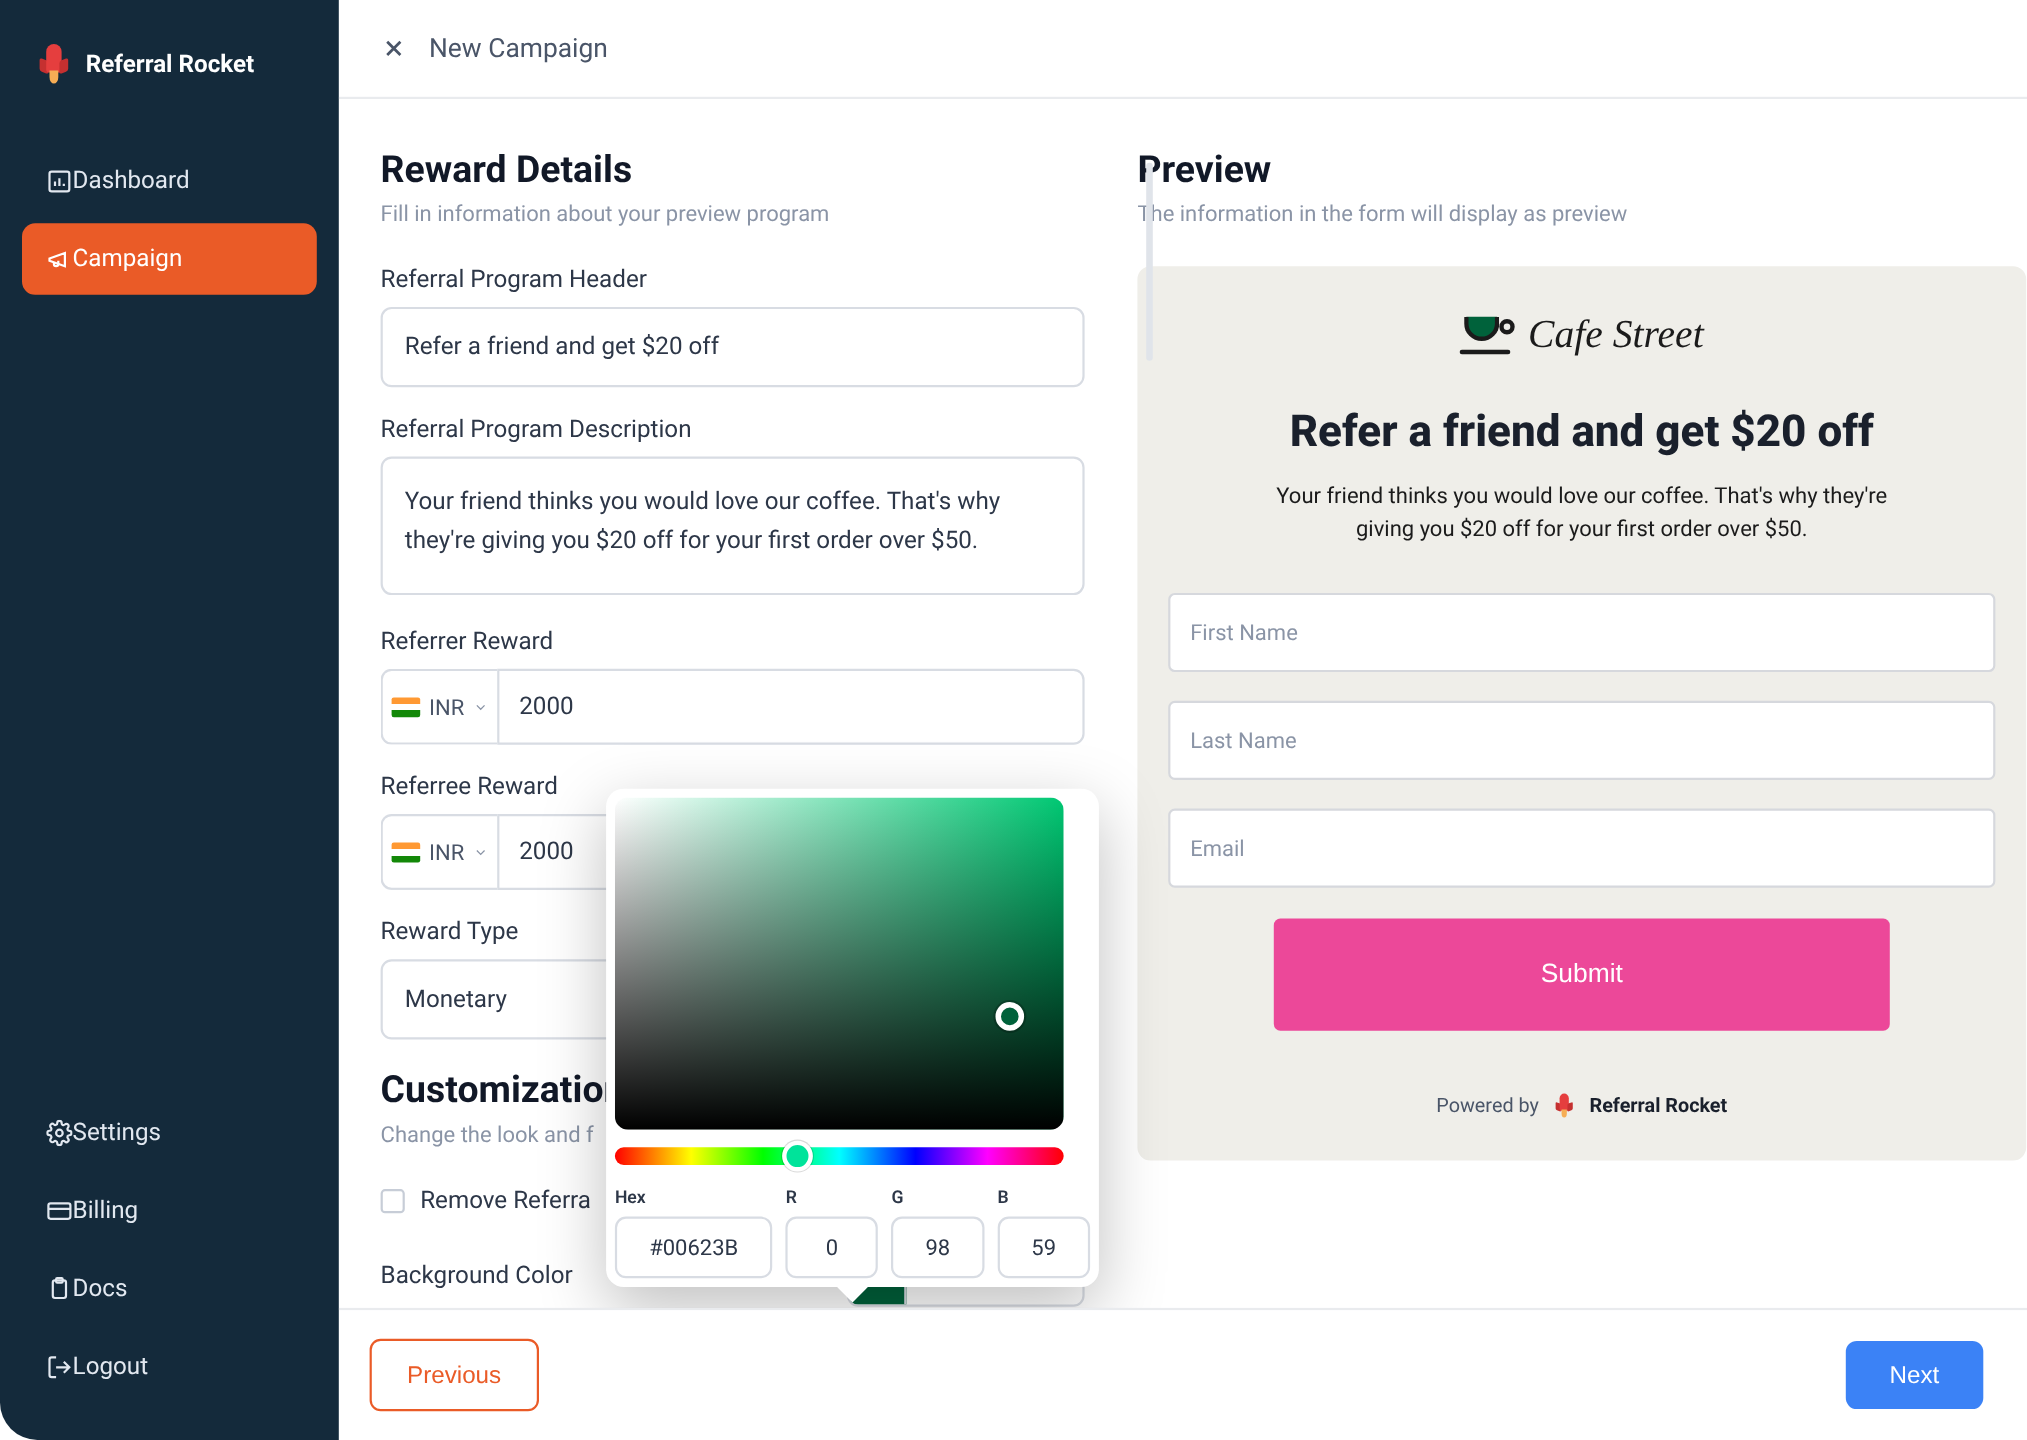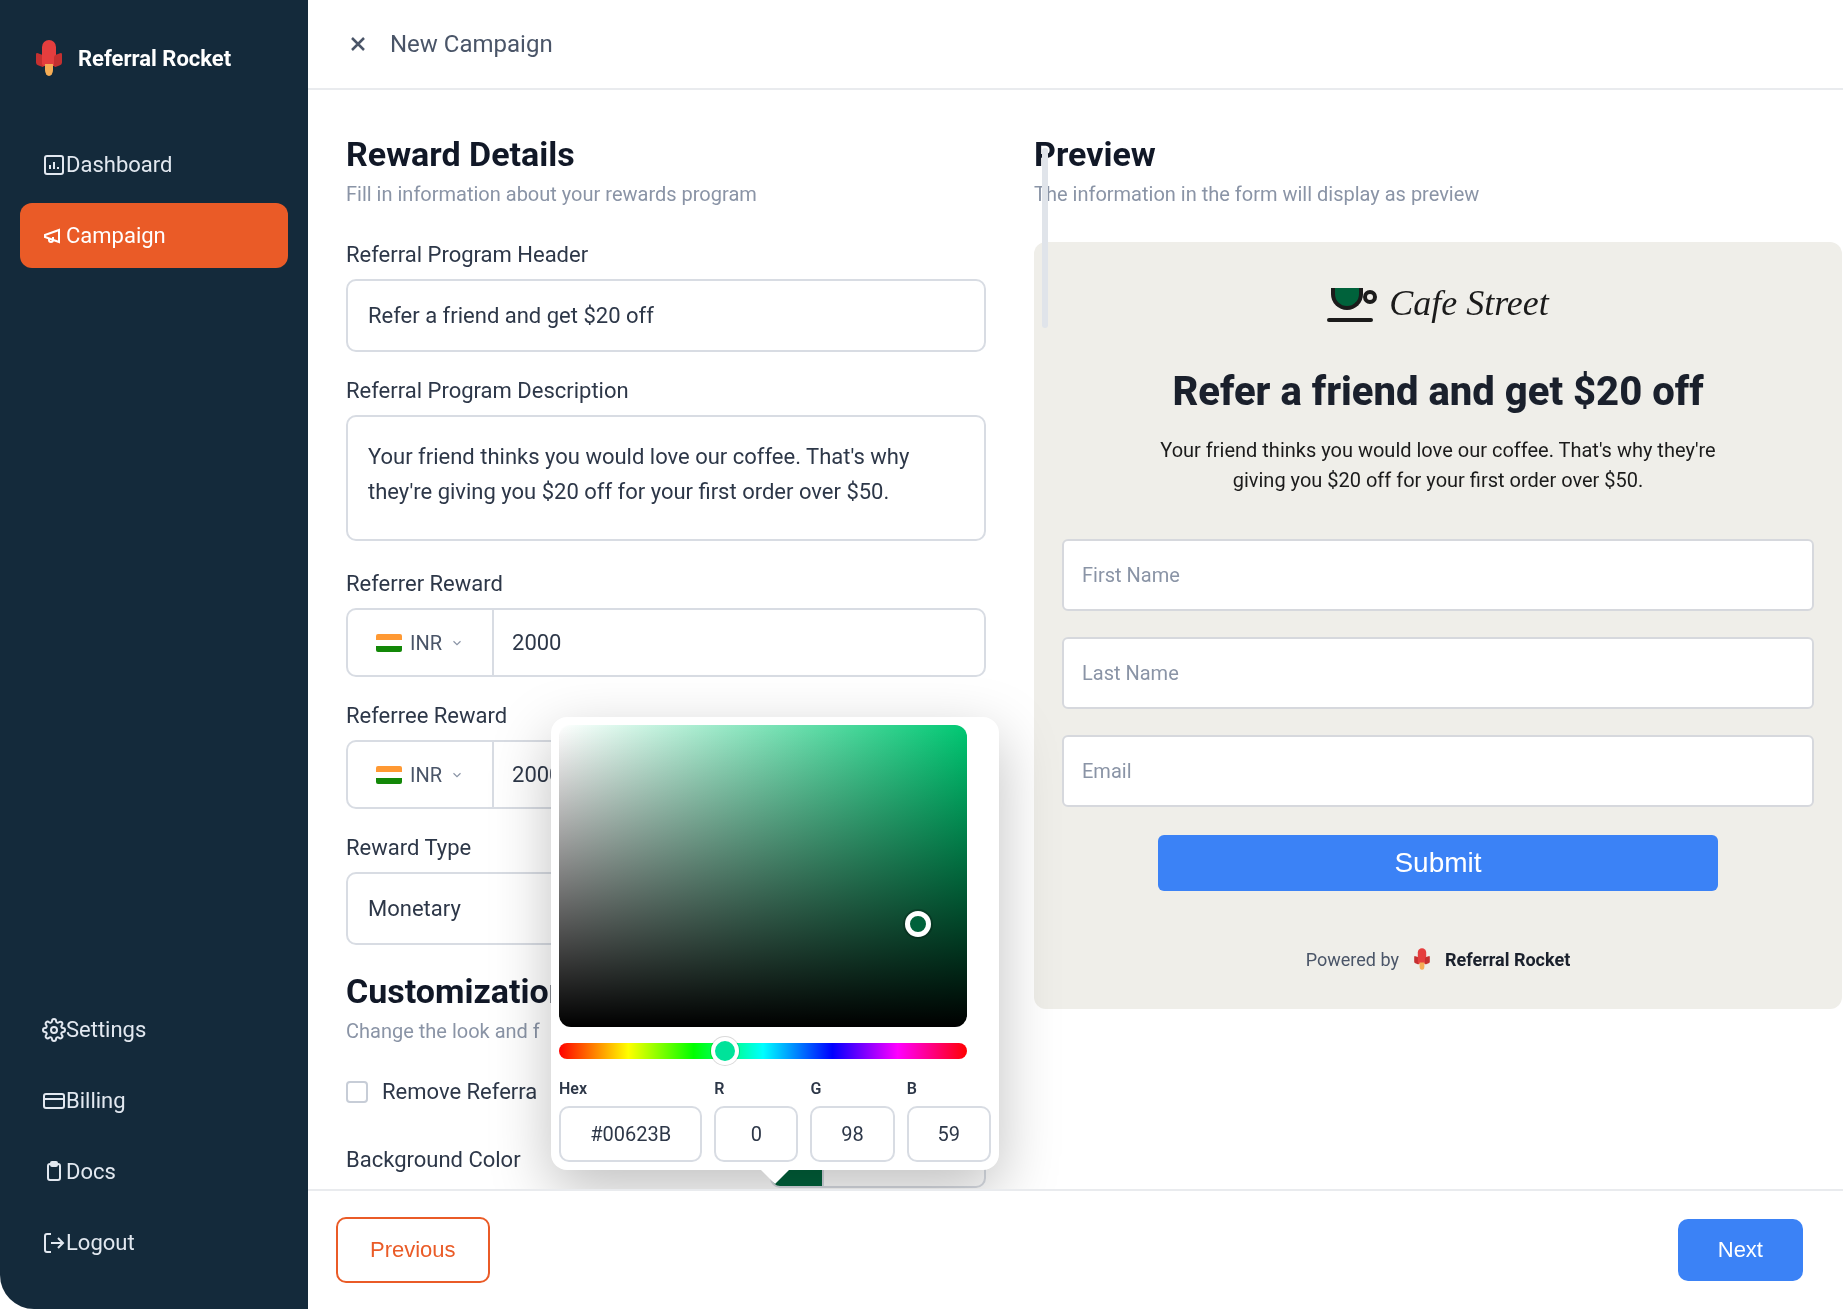--- a/index.html
+++ b/index.html
@@ -96,21 +96,21 @@
     display: flex;
     width: 640px;
   }
   .currency-sel {
     display: flex;
     align-items: center;
     gap: 8px;
     border: 2px solid #D8DCE3;
     border-right: none;
     border-radius: 10px 0 0 10px;
-    padding: 0 28px;
+    padding: 0 8px;
     background: #fff;
     font-size: 20px;
     color: #4A5568;
     cursor: pointer;
   }
   .flag {
     width: 26px; height: 18px;
     background: linear-gradient(to bottom, #FF9933 33%, #fff 33% 66%, #138808 66%);
     border-radius: 2px;
     position: relative;
@@ -298,26 +298,26 @@
     padding: 22px 18px;
     font-size: 20px;
     background: #fff;
     font-family: inherit;
   }
   .preview-input::placeholder { color: #8A94A6; }
   .preview-submit {
     display: block;
     width: 560px;
     margin: 28px auto 0;
-    background: #3b82f6;
+    background: #ec4899;
     color: #fff;
     border: none;
     border-radius: 6px;
-    padding: 12px 0;
-    font-size: 28px;
+    padding: 37px 0;
+    font-size: 24px;
     cursor: pointer;
   }
   .powered {
     display: flex;
     align-items: center;
     justify-content: center;
     gap: 10px;
     margin-top: 50px;
     font-size: 18px;
     color: #4A5568;
@@ -457,21 +457,21 @@
         <path d="M6 6l12 12M18 6L6 18"></path>
       </svg>
     <span class="topbar-title">New Campaign</span>
   </div>
 
   <div class="content">
 
     <div class="form-col">
       <div class="form-rail"></div>
       <h2>Reward Details</h2>
-      <p class="sub">Fill in information about your rewards program</p>
+      <p class="sub">Fill in information about your preview program</p>
 
       <div class="field">
         <span class="field-label">Referral Program Header</span>
         <input class="text-input" value="Refer a friend and get $20 off" style="">
       </div>
 
       <div class="field">
         <span class="field-label">Referral Program Description</span>
         <textarea class="textarea-input" style="">Your friend thinks you would love our coffee. That's why they're giving you $20 off for your first order over $50.</textarea>
       </div>

